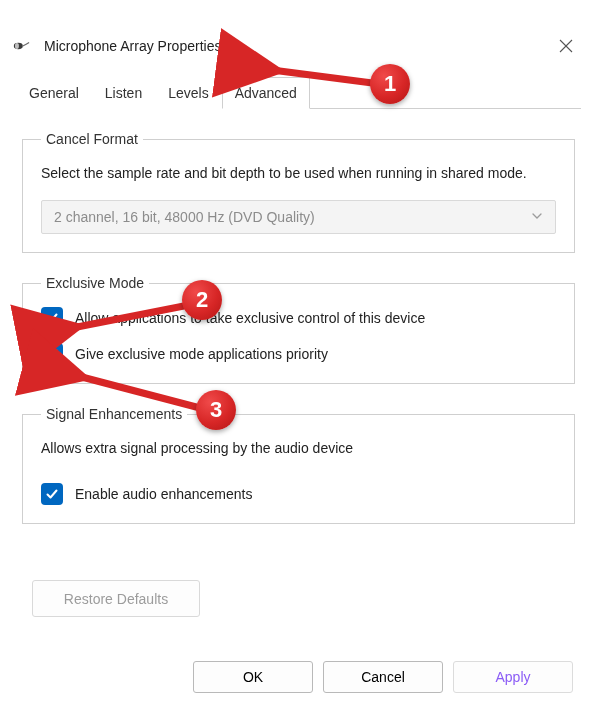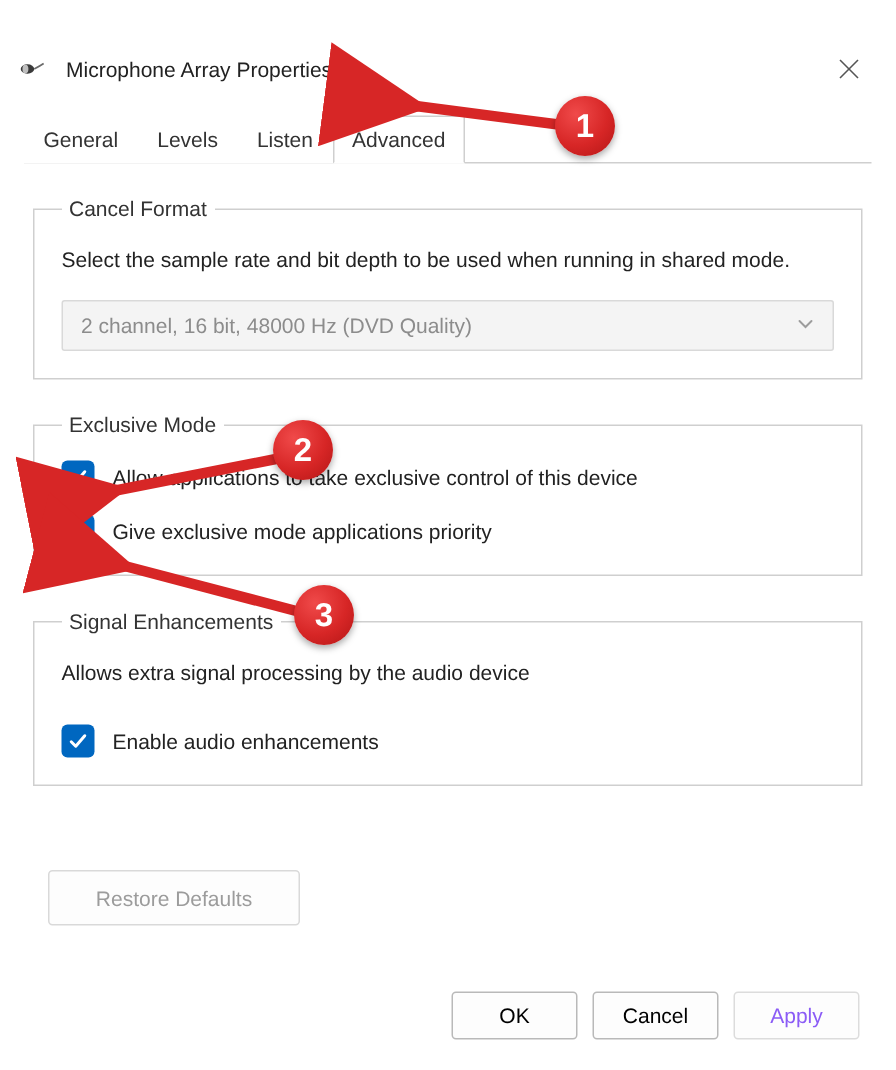--- a/index.html
+++ b/index.html
@@ -146,21 +146,21 @@
       border-radius: 3px;
     }
     .footer {
       position: absolute;
       right: 24px;
       bottom: 20px;
       display: flex;
       gap: 10px;
     }
     .footer button {
-      width: 84px;
+      width: 120px;
       height: 32px;
       border: 1px solid #b9b9b9;
       background: #fdfdfd;
       font-size: 14px;
       border-radius: 3px;
       cursor: pointer;
     }
     .footer button.disabled {
       color: #8b5cf6;
       border-color: #dcdcdc;
@@ -205,22 +205,22 @@
       <line x1="1" y1="1" x2="13" y2="13" stroke="#555" stroke-width="1.1"></line>
       <line x1="13" y1="1" x2="1" y2="13" stroke="#555" stroke-width="1.1"></line>
     </svg>
   </span>
 </div>
 
 <div class="content">
   
   <div class="tabs">
     <div class="tab">General</div>
+    <div class="tab">Listen</div>
     <div class="tab">Levels</div>
-    <div class="tab">Listen</div>
     <div class="tab active">Advanced</div>
   </div>
 
   
   <fieldset>
     <legend>Cancel Format</legend>
     <div class="description">Select the sample rate and bit depth to be used when running in shared mode.</div>
     <div class="format-select">
       <span>2 channel, 16 bit, 48000 Hz (DVD Quality)</span>
       <span class="chevron">

